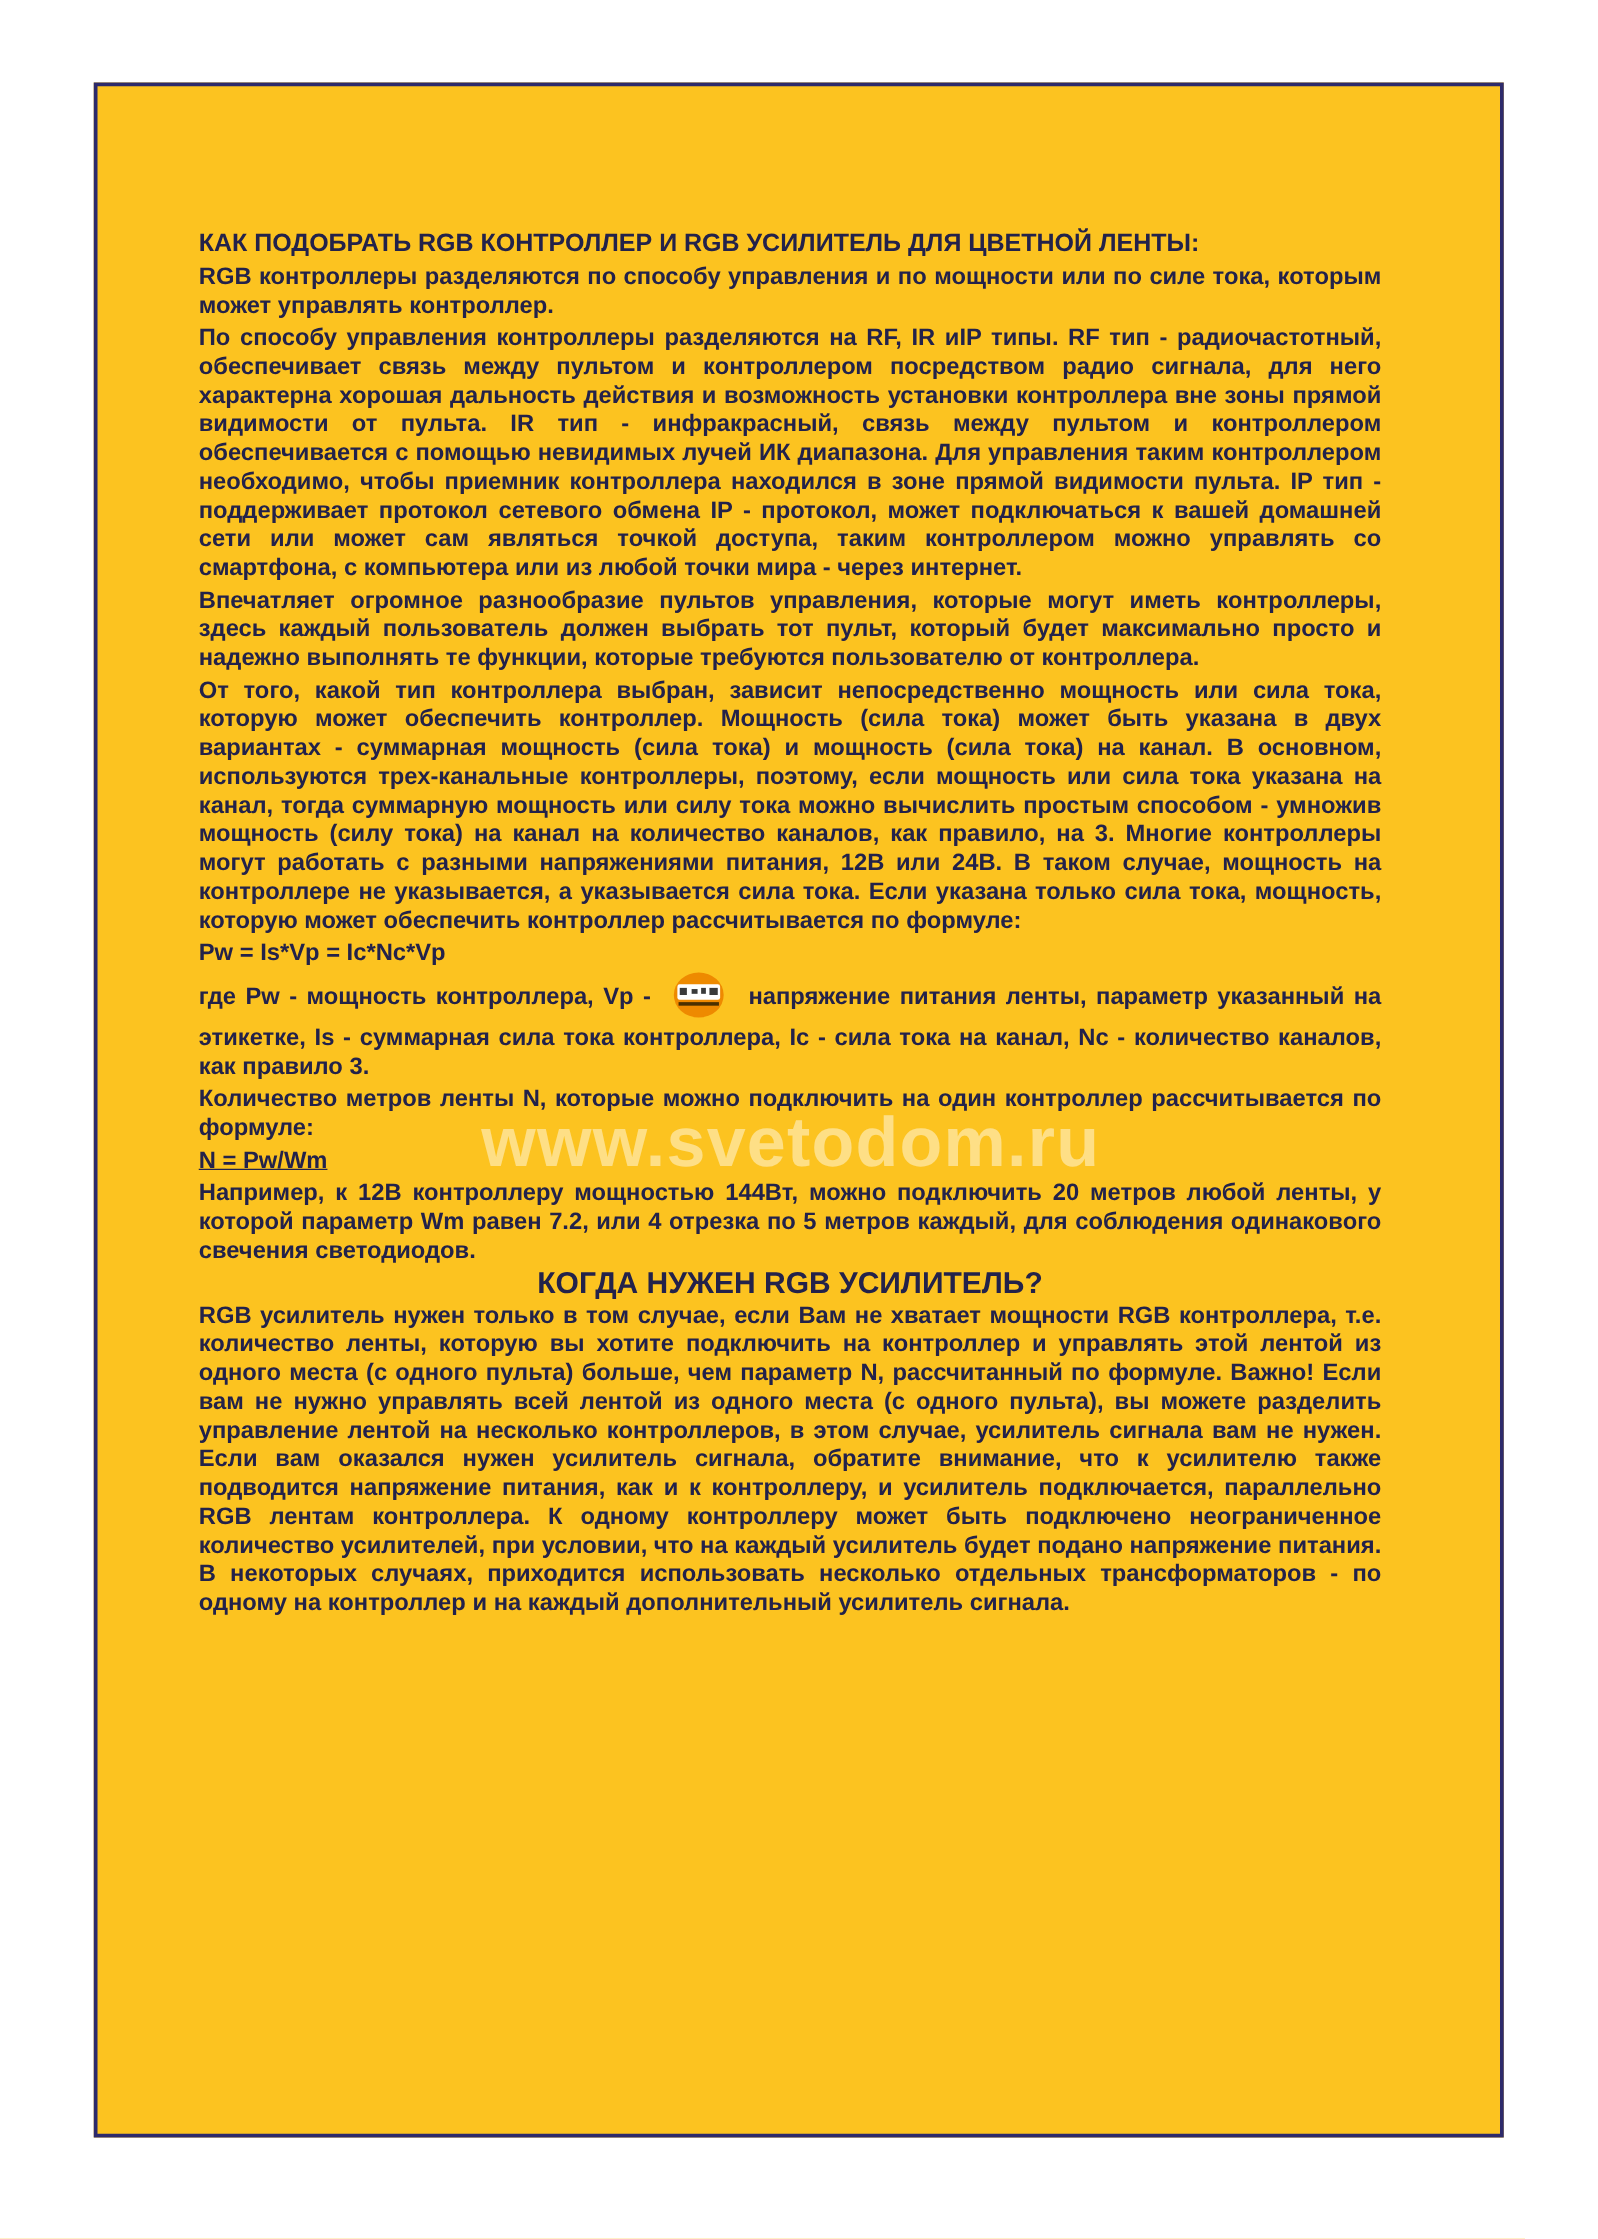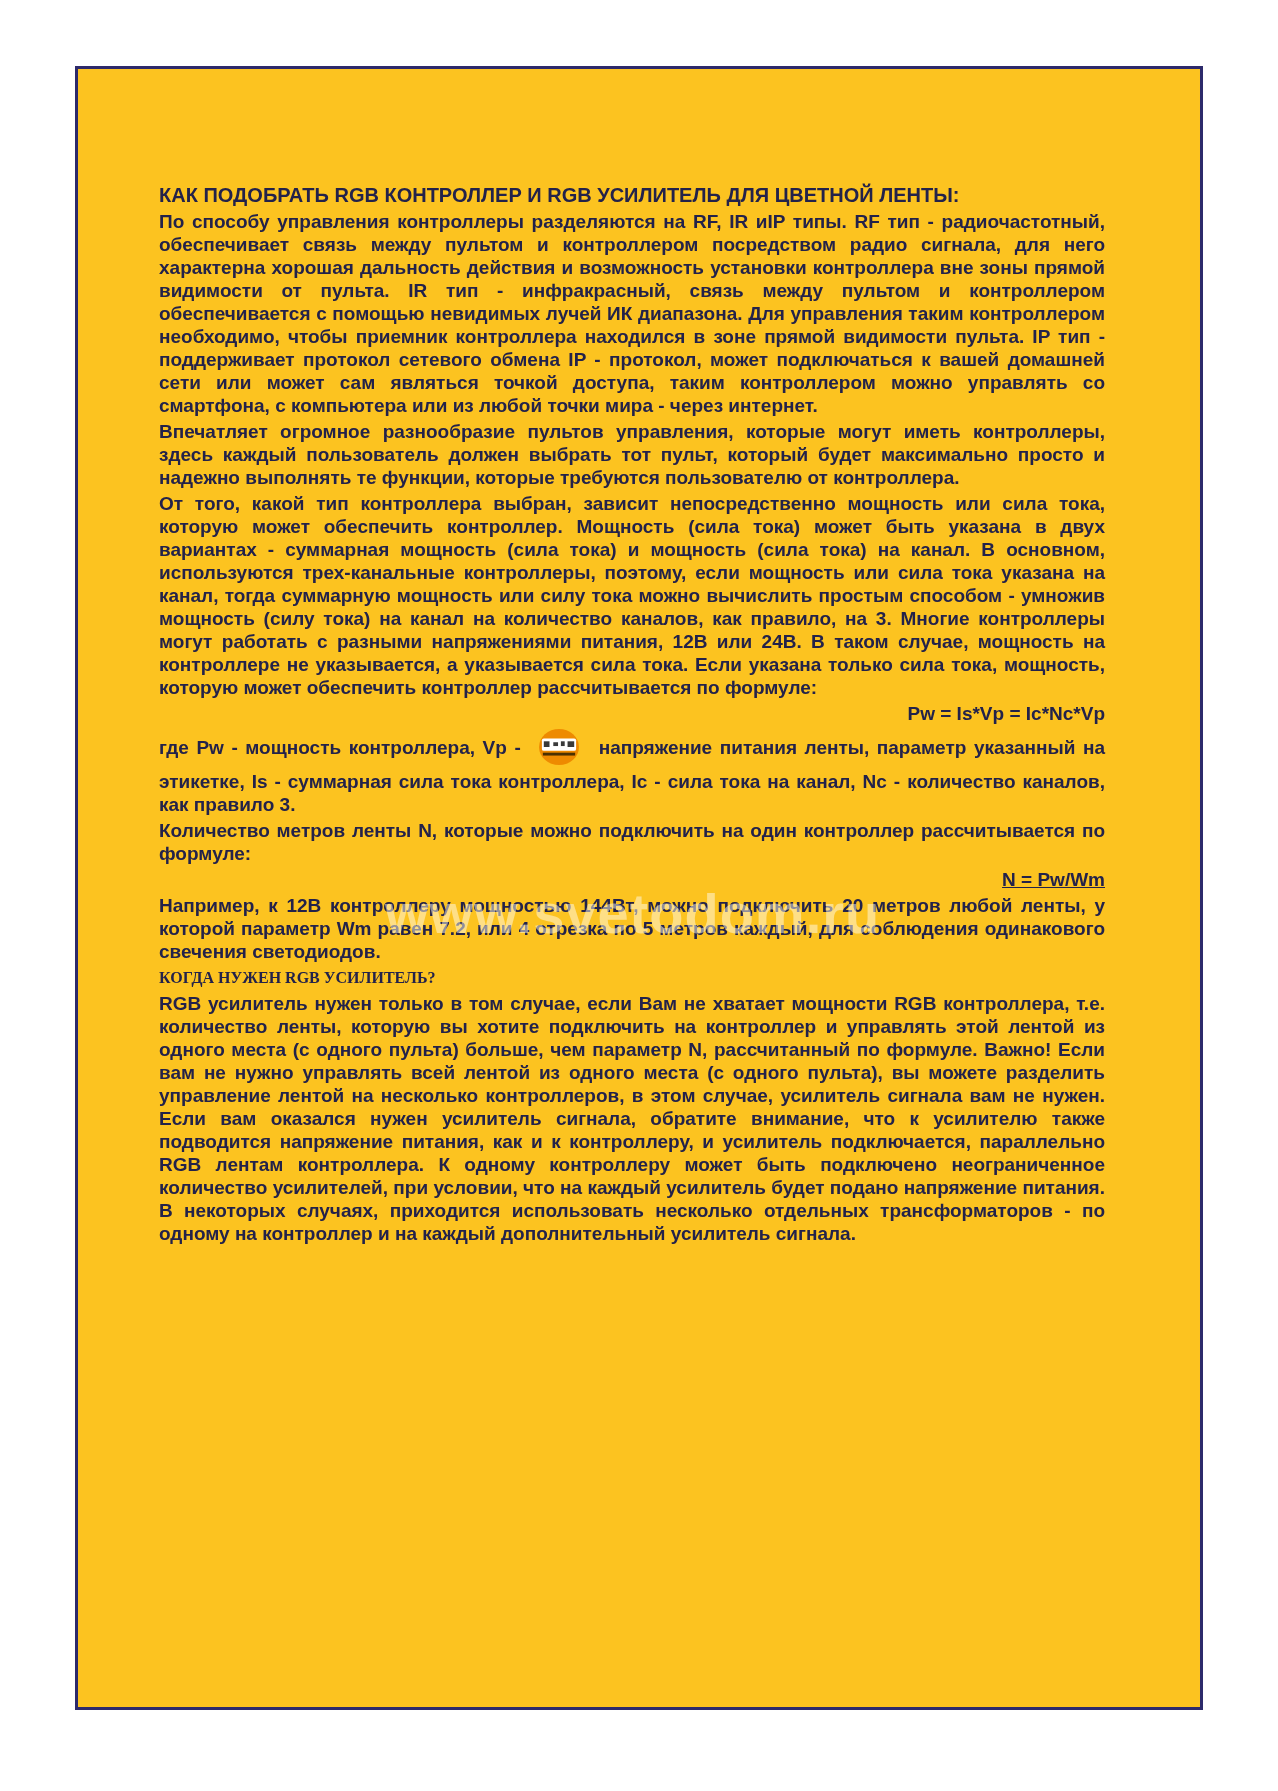--- a/index.html
+++ b/index.html
@@ -23,27 +23,26 @@
     font-size:19px;line-height:23px;
     text-align:justify;
   }
   .content p{margin:3px;}
   .heading{
     text-align:left;
     margin:0 0 24px 0;
     font-size:20px;
   }
   .heading-2{
-    text-align:left;
+    text-align:center;
     margin:26px 0 0 0;
-    font-size:16px;
-    font-family:Liberation Serif, serif;
+    font-size:24px;
   }
   .formula-line{
-    text-align:right;
+    text-align:left;
     white-space:nowrap;
   }
   .formula-1{margin:18px 0 24px 293px;}
   .formula-2{margin:16px 0 24px 328px;text-decoration:underline;}
   .para-where{margin-top:0;}
   .para-meters{margin-top:24px;}
   .para-example{margin-top:24px;}
   .para-amp{margin-top:24px;}
   .reel-icon{
     display:inline-block;
@@ -67,20 +66,21 @@
 <body>
 
 <div class="page">
 
   <div class="watermark">www.svetodom.ru</div>
 
   <div class="content">
 
     <p class="heading">КАК ПОДОБРАТЬ RGB КОНТРОЛЛЕР И RGB УСИЛИТЕЛЬ ДЛЯ ЦВЕТНОЙ ЛЕНТЫ:</p>
 
+    <p>RGB контроллеры разделяются по способу управления и по мощности или по силе тока, которым может управлять контроллер.</p>
 
     <p>По способу управления контроллеры разделяются на RF, IR иIP типы. RF тип - радиочастотный, обеспечивает связь между пультом и контроллером посредством радио сигнала, для него характерна хорошая дальность действия и возможность установки контроллера вне зоны прямой видимости от пульта. IR тип - инфракрасный, связь между пультом и контроллером обеспечивается с помощью невидимых лучей ИК диапазона. Для управления таким контроллером необходимо, чтобы приемник контроллера находился в зоне прямой видимости пульта. IP тип - поддерживает протокол сетевого обмена IP - протокол, может подключаться к вашей домашней сети или может сам являться точкой доступа, таким контроллером можно управлять со смартфона, с компьютера или из любой точки мира - через интернет.</p>
 
     <p>Впечатляет огромное разнообразие пультов управления, которые могут иметь контроллеры, здесь каждый пользователь должен выбрать тот пульт, который будет максимально просто и надежно выполнять те функции, которые требуются пользователю от контроллера.</p>
 
     <p>От того, какой тип контроллера выбран, зависит непосредственно мощность или сила тока, которую может обеспечить контроллер. Мощность (сила тока) может быть указана в двух вариантах - суммарная мощность (сила тока) и мощность (сила тока) на канал. В основном, используются трех-канальные контроллеры, поэтому, если мощность или сила тока указана на канал, тогда суммарную мощность или силу тока можно вычислить простым способом - умножив мощность (силу тока) на канал на количество каналов, как правило, на 3. Многие контроллеры могут работать с разными напряжениями питания, 12В или 24В. В таком случае, мощность на контроллере не указывается, а указывается сила тока. Если указана только сила тока, мощность, которую может обеспечить контроллер рассчитывается по формуле:</p>
 
     <p class="formula-line formula-1">Pw = Is*Vp = Ic*Nc*Vp</p>
 
     <p class="para-where"><span>где Pw - мощность контроллера, Vp -</span><span class="reel-icon"><svg width="44" height="38" viewBox="0 0 44 40" xmlns="http://www.w3.org/2000/svg">

